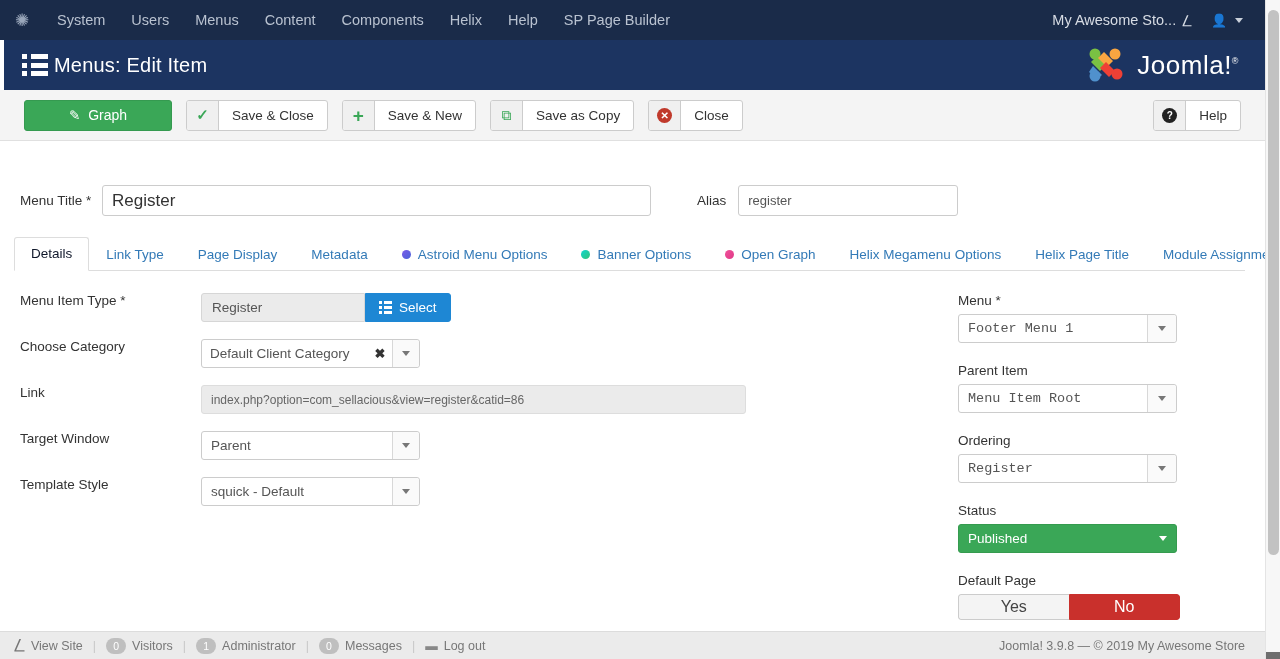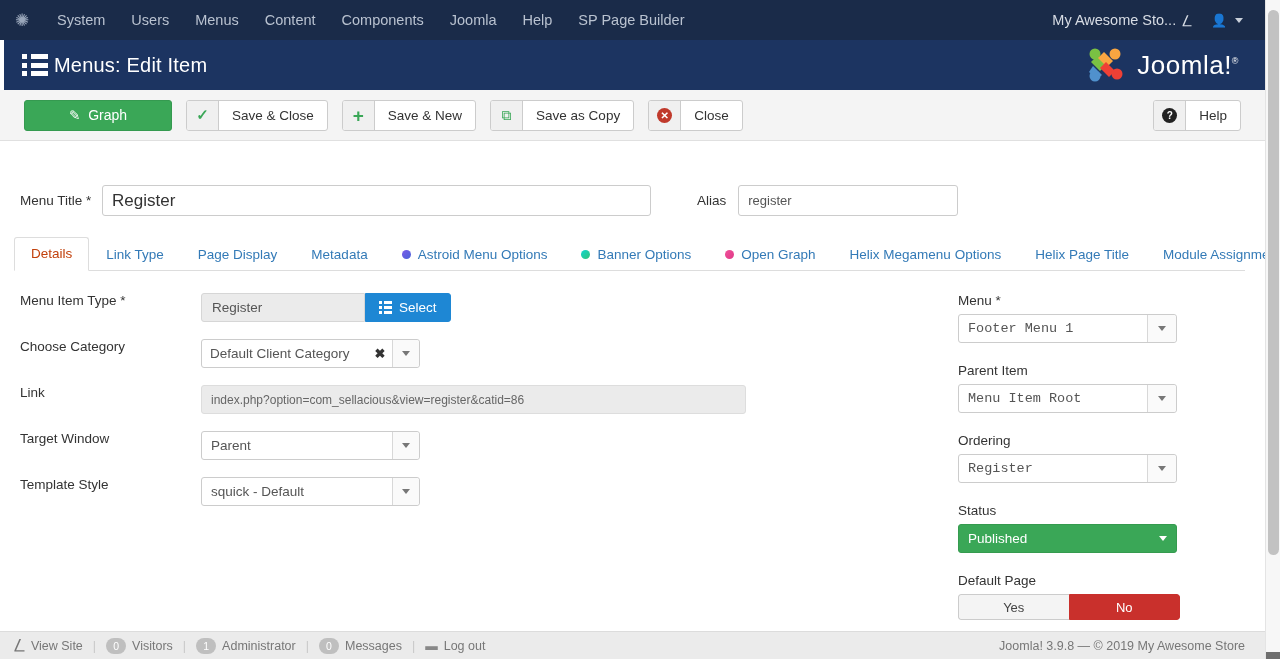--- a/index.html
+++ b/index.html
@@ -116,21 +116,21 @@
   .tabs {
     display:flex; align-items:flex-end; margin:22px 0 0 14px; width:1231px;
     border-bottom:1px solid #dddddd; height:33px;
   }
   .tab {
     font-size:13.5px; color:#337ab7; padding:7px 16px 8px 16px; cursor:pointer;
     display:flex; align-items:center; gap:7px; line-height:17px; white-space:nowrap;
     border:1px solid transparent; border-bottom:none; margin-bottom:-1px;
   }
   .tab.active {
-    color:#c2410c; background:#fff; border:1px solid #ddd; border-bottom:1px solid #fff;
+    color:#0f172a; background:#fff; border:1px solid #ddd; border-bottom:1px solid #fff;
     border-radius:3px 3px 0 0;
   }
   .dot { width:9px; height:9px; border-radius:50%; display:inline-block; }
 
   
   .panelbody { display:flex; padding:22px 0 0 0; }
   .leftcol { width:948px; padding-left:20px; }
   .frow { display:flex; height:46px; }
   .flabel { width:181px; font-size:13.5px; color:#333; }
   .ctrl-static {
@@ -196,21 +196,21 @@
   .status-sel {
     width:219px; height:29px; background:#3aa757; border:1px solid #359b4f; border-radius:3px;
     display:flex; align-items:center; padding:0 9px; color:#fff; font-size:13.5px; cursor:pointer;
   }
   .status-sel .tri-w {
     margin-left:auto; width:0;height:0;border-left:4px solid transparent;
     border-right:4px solid transparent;border-top:5px solid #fff;
   }
   .toggle { display:flex; width:222px; height:26px; border-radius:3px; overflow:hidden; }
   .tg {
-    flex:1; display:flex; align-items:center; justify-content:center; font-size:13px; cursor:pointer;
+    flex:1; display:flex; align-items:center; justify-content:center; font-size:16px; cursor:pointer;
   }
   .tg-off { background:#f4f4f4; color:#444; border:1px solid #ccc; border-right:none; border-radius:3px 0 0 3px;}
   .tg-on { background:#c9302c; color:#fff; border:1px solid #c9302c; border-radius:0 3px 3px 0;}
   .cutoff { height:10px; overflow:hidden; margin-top:14px; font-size:13px; color:#bbb; }
 
   
   .statusbar {
     position:absolute; left:0; bottom:0; width:1265px; height:28px;
     background:#ebebeb; border-top:1px solid #dcdcdc;
     display:flex; align-items:center; padding:0 14px; font-size:12.5px; color:#777;
@@ -246,21 +246,21 @@
 <div class="page">
 
   <div class="topbar">
     <div class="brand-icon">✺</div>
     <div class="topnav">
       <div class="topnav-item">System</div>
       <div class="topnav-item">Users</div>
       <div class="topnav-item">Menus</div>
       <div class="topnav-item">Content</div>
       <div class="topnav-item">Components</div>
-      <div class="topnav-item">Joomla</div>
+      <div class="topnav-item">Helix</div>
       <div class="topnav-item">Help</div>
       <div class="topnav-item">SP Page Builder</div>
     </div>
     <div class="topright">
       <div class="site-name">
         <span>My Awesome Sto...</span>
         <span class="ext-ico">⎳</span>
       </div>
       <div class="user-menu">
         <span>👤</span>

